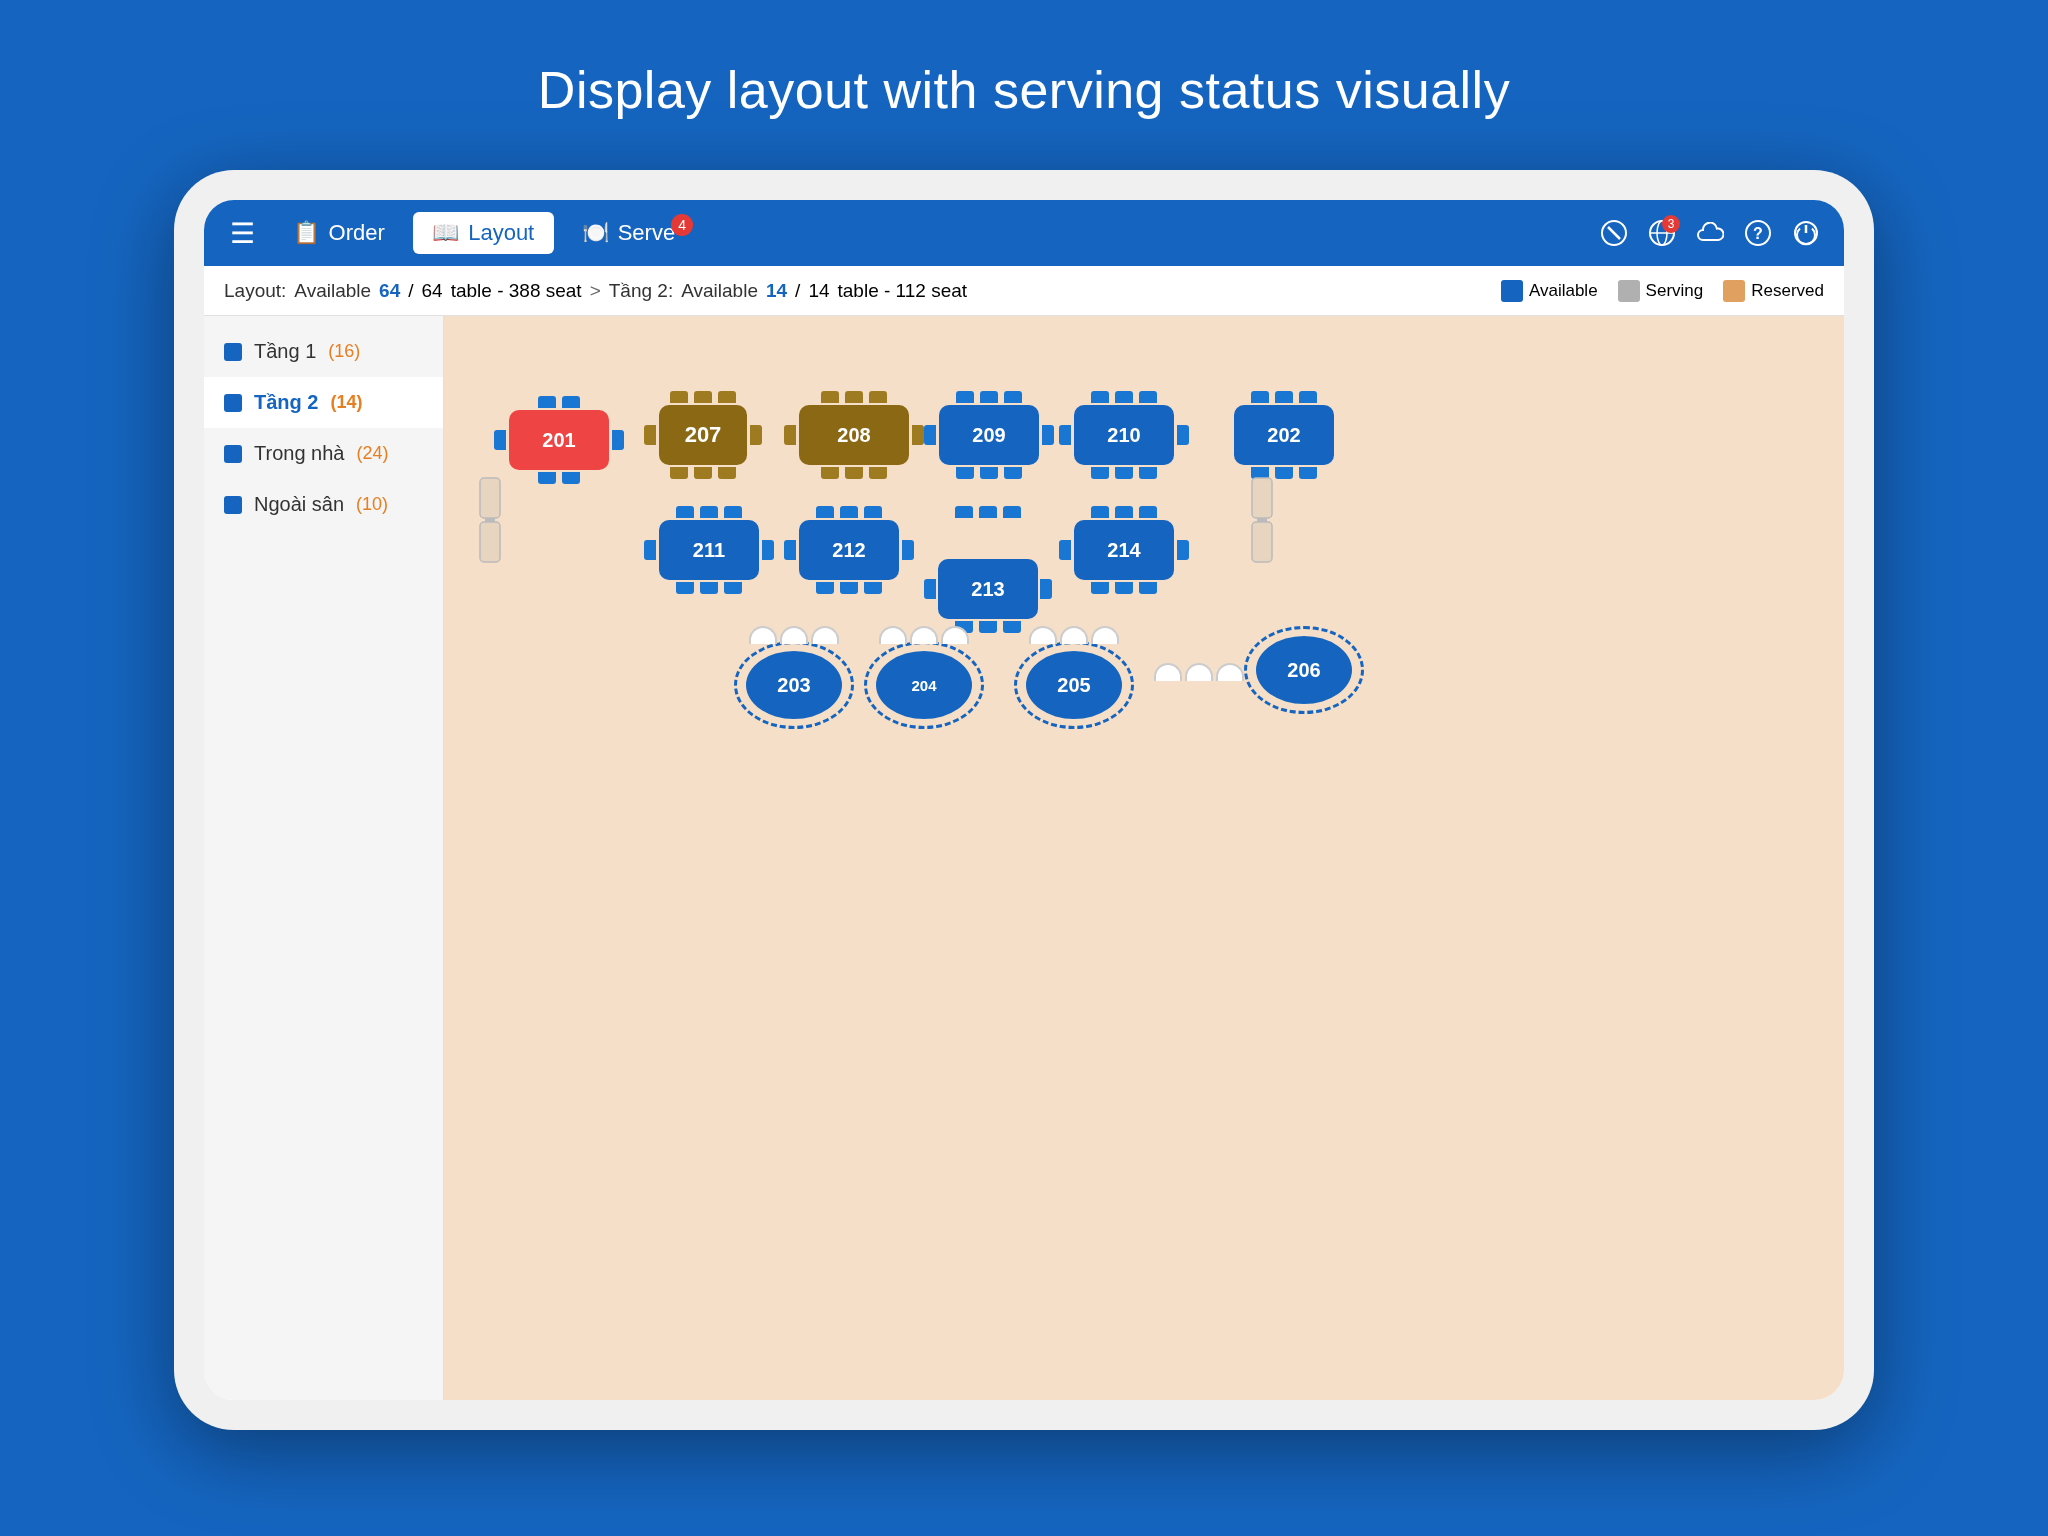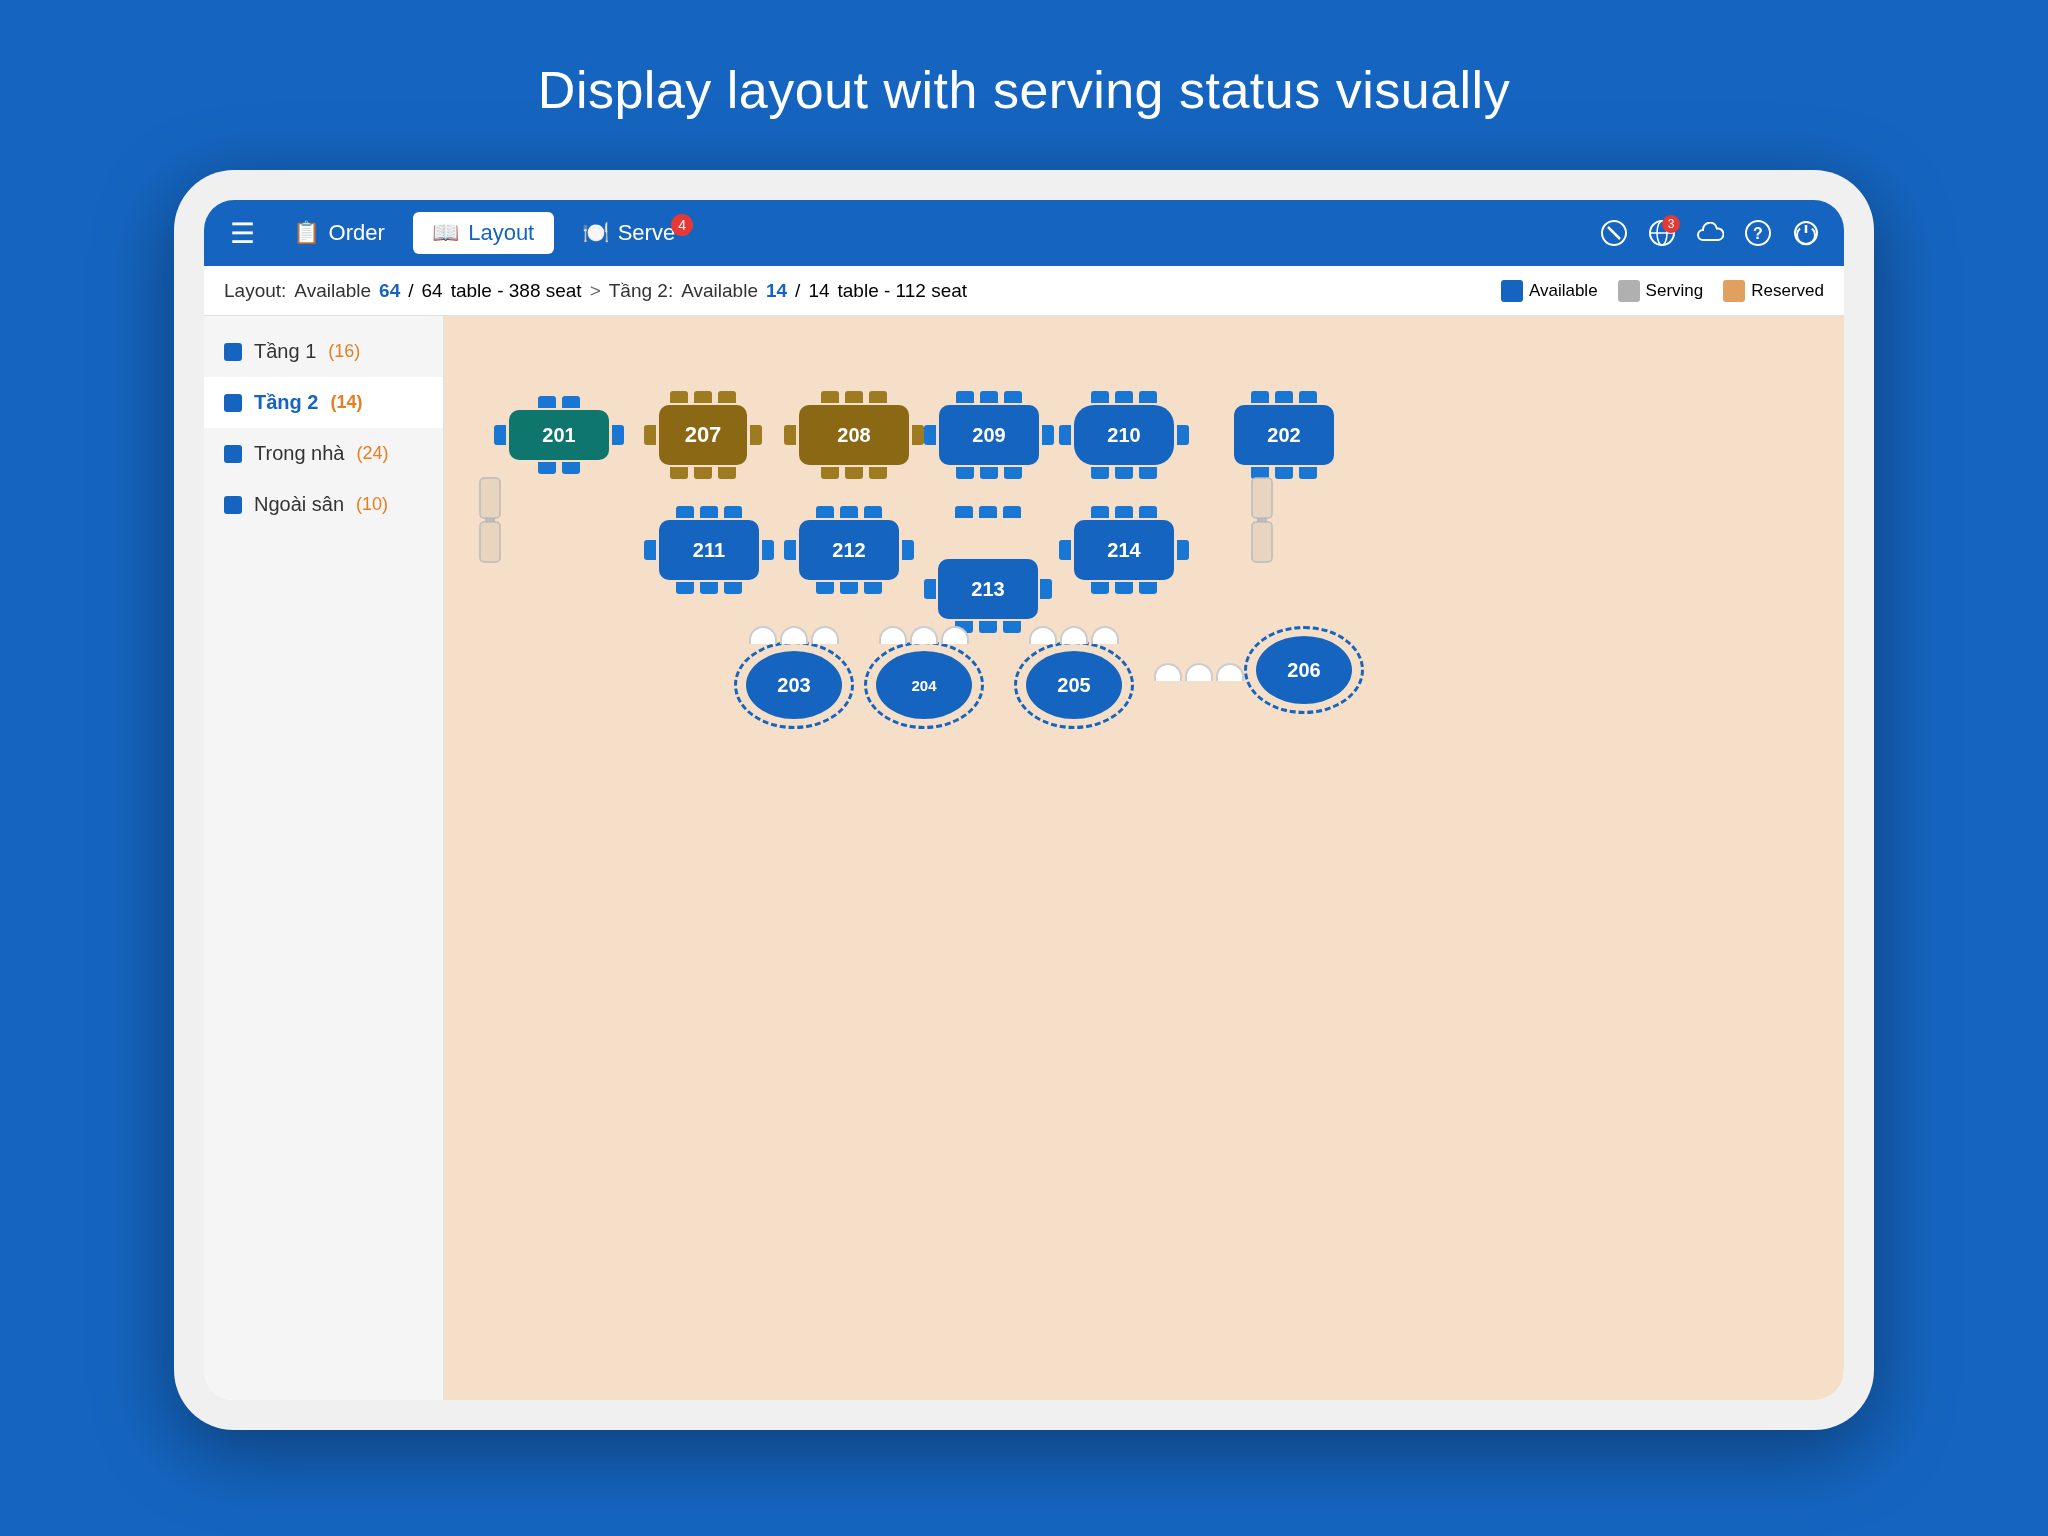--- a/index.html
+++ b/index.html
@@ -315,21 +315,21 @@
 
       <div class="layout-area" id="layoutArea">
 
       <div style="position: absolute; left: 50px; top: 80px; display: flex; flex-direction: column; align-items: center;">
             <div style="display: flex; gap: 6px; margin-bottom: 2px;">
               <div style="width: 18px; height: 12px; background: rgb(25, 118, 210); border-radius: 3px 3px 0px 0px;"></div>
               <div style="width: 18px; height: 12px; background: rgb(25, 118, 210); border-radius: 3px 3px 0px 0px;"></div>
             </div>
             <div style="display: flex; align-items: center; gap: 3px;">
               <div style="width: 12px; height: 20px; background: rgb(25, 118, 210); border-radius: 3px 0px 0px 3px;"></div>
-              <div style="width: 100px; height: 50px; background: #0f766e; border-radius: 10px; display: flex; align-items: center; justify-content: center; color: white; font-weight: 700; font-size: 20px;">201</div>
+              <div style="width: 100px; height: 60px; background: #ef4444; border-radius: 10px; display: flex; align-items: center; justify-content: center; color: white; font-weight: 700; font-size: 20px;">201</div>
               <div style="width: 12px; height: 20px; background: rgb(25, 118, 210); border-radius: 0px 3px 3px 0px;"></div>
             </div>
             <div style="display: flex; gap: 6px; margin-top: 2px;">
               <div style="width: 18px; height: 12px; background: rgb(25, 118, 210); border-radius: 0px 0px 3px 3px;"></div>
               <div style="width: 18px; height: 12px; background: rgb(25, 118, 210); border-radius: 0px 0px 3px 3px;"></div>
             </div>
           </div>
           <div style="position: absolute; left: 200px; top: 75px; display: flex; flex-direction: column; align-items: center;">
             <div style="display: flex; gap: 6px; margin-bottom: 2px;">
               <div style="width: 18px; height: 12px; background: rgb(158, 123, 32); border-radius: 3px 3px 0px 0px;"></div>
@@ -382,21 +382,21 @@
             </div>
           </div>
           <div style="position: absolute; left: 615px; top: 75px; display: flex; flex-direction: column; align-items: center;">
             <div style="display: flex; gap: 6px; margin-bottom: 2px;">
               <div style="width: 18px; height: 12px; background: rgb(25, 118, 210); border-radius: 3px 3px 0px 0px;"></div>
               <div style="width: 18px; height: 12px; background: rgb(25, 118, 210); border-radius: 3px 3px 0px 0px;"></div>
               <div style="width: 18px; height: 12px; background: rgb(25, 118, 210); border-radius: 3px 3px 0px 0px;"></div>
             </div>
             <div style="display: flex; align-items: center; gap: 3px;">
               <div style="width: 12px; height: 20px; background: rgb(25, 118, 210); border-radius: 3px 0px 0px 3px;"></div>
-              <div style="width: 100px; height: 60px; background: rgb(21, 101, 192); border-radius: 20px; display: flex; align-items: center; justify-content: center; color: white; font-weight: 700; font-size: 20px;">210</div>
+              <div style="width: 100px; height: 60px; background: rgb(21, 101, 192); border-radius: 10px; display: flex; align-items: center; justify-content: center; color: white; font-weight: 700; font-size: 20px;">210</div>
               <div style="width: 12px; height: 20px; background: rgb(25, 118, 210); border-radius: 0px 3px 3px 0px;"></div>
             </div>
             <div style="display: flex; gap: 6px; margin-top: 2px;">
               <div style="width: 18px; height: 12px; background: rgb(25, 118, 210); border-radius: 0px 0px 3px 3px;"></div>
               <div style="width: 18px; height: 12px; background: rgb(25, 118, 210); border-radius: 0px 0px 3px 3px;"></div>
               <div style="width: 18px; height: 12px; background: rgb(25, 118, 210); border-radius: 0px 0px 3px 3px;"></div>
             </div>
           </div>
           <div style="position: absolute; left: 790px; top: 75px; display: flex; flex-direction: column; align-items: center;">
             <div style="display: flex; gap: 6px; margin-bottom: 2px;">

